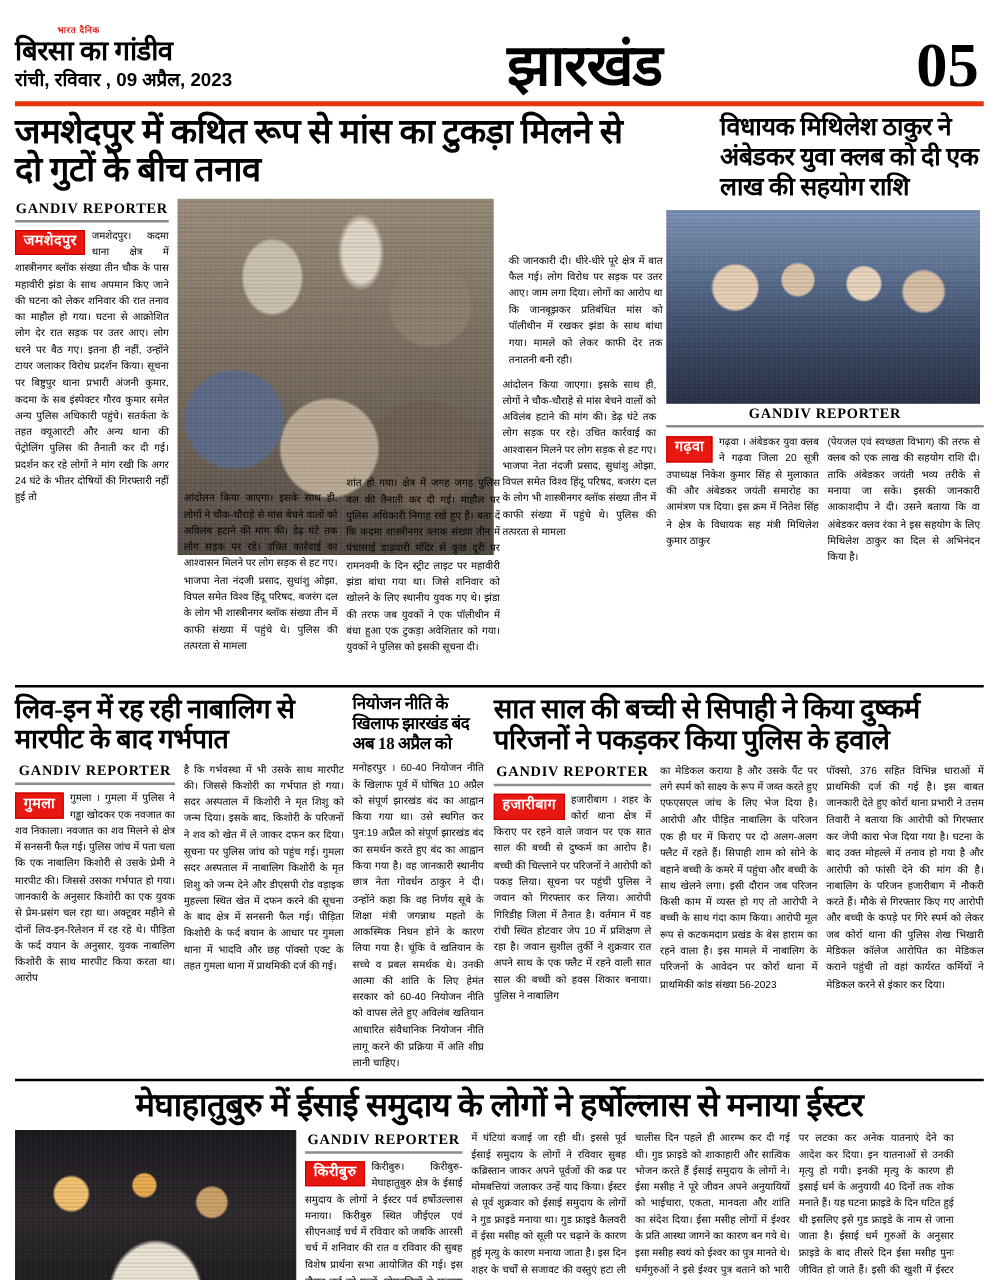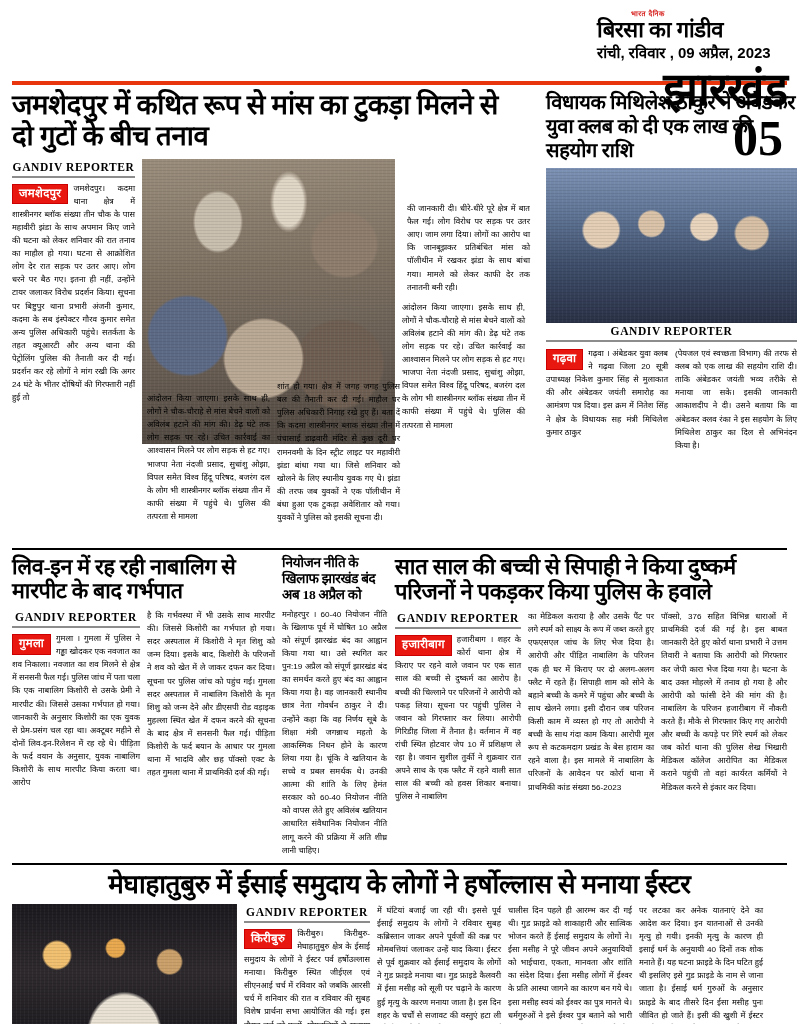--- a/index.html
+++ b/index.html
@@ -6,43 +6,43 @@
   html,body{margin:0;padding:0;background:#ffffff;}
   body{
     width:799px;height:1024px;overflow:hidden;
     font-family:"Liberation Serif","DejaVu Serif",serif;
     color:#000;
     -webkit-font-smoothing:antialiased;
   }
   .page{width:799px;height:1024px;position:relative;box-sizing:border-box;padding:10px 12px 0 12px;}
 
   
-  .masthead{display:flex;align-items:flex-end;justify-content:space-between;height:68px;flex-direction:column;}
+  .masthead{display:flex;align-items:flex-end;justify-content:space-between;height:68px;}
   .logo-block{width:190px;padding-bottom:2px;}
   .logo-kicker{font-family:"Liberation Sans",sans-serif;font-size:7px;font-weight:bold;color:#d6221f;letter-spacing:.5px;margin-left:34px;line-height:1;}
   .logo-name{font-family:"Liberation Sans",sans-serif;font-size:22px;font-weight:bold;letter-spacing:-.5px;line-height:1.05;margin-top:1px;}
   .logo-date{font-family:"Liberation Sans",sans-serif;font-size:15px;font-weight:bold;line-height:1.5;margin-top:1px;}
   .master-title{flex:1;text-align:center;font-family:"Liberation Serif",serif;font-size:46px;font-weight:bold;line-height:1;letter-spacing:-1px;padding-bottom:2px;position:relative;}
   .pageno{font-family:"Liberation Serif",serif;font-size:50px;font-weight:bold;line-height:.95;padding-bottom:2px;padding-right:4px;}
   .rule-red{height:4px;background:#e8350d;margin-top:3px;}
 
   
   .hl{font-family:"Liberation Serif",serif;font-weight:bold;line-height:1.12;letter-spacing:-.3px;}
   .byline{font-family:"Liberation Serif",serif;font-weight:bold;font-size:11.5px;letter-spacing:.6px;text-align:center;padding:2px 0 3px;}
   .byline-rule{height:2px;background:#8c8c8c;margin:0 0 4px;}
   .body{font-family:"Liberation Sans","DejaVu Sans",sans-serif;font-size:8.1px;line-height:1.62;text-align:justify;text-justify:inter-word;hyphens:none;}
   .body p{margin:0;}
   .tag{display:inline-block;background:#e8170f;color:#fff;font-family:"Liberation Sans",sans-serif;font-weight:bold;font-size:11.5px;line-height:1;padding:3px 6px 4px;border:1px solid #c00;float:left;margin:2px 5px 1px 0;letter-spacing:.3px;}
 
   
-  .sec1{display:flex;gap:13px;margin-top:5px;}
+  .sec1{display:flex;gap:0;margin-top:5px;}
   .s1-left{width:516px;}
   .s1-right{width:259px;padding-left:8px;}
   .s1-left .hl{font-size:27.5px;}
-  .s1-right .hl{font-size:20px;line-height:1.2;}
+  .s1-right .hl{font-size:20px;line-height:1.2;margin-left:43px;}
   .s1-body{display:flex;margin-top:7px;gap:7px;}
   .s1-col{width:123px;}
   .photo{background:#2b2b33;position:relative;overflow:hidden;}
   .s1-photo{width:253px;height:285px;}
   .s1-right-photo{width:251px;height:155px;margin-top:6px;}
   .s1-rb{display:flex;gap:7px;margin-top:5px;}
   .s1-rb-col{width:122px;}
 
   
   .sec-div{height:2px;background:#000;margin:6px 0 5px;}

